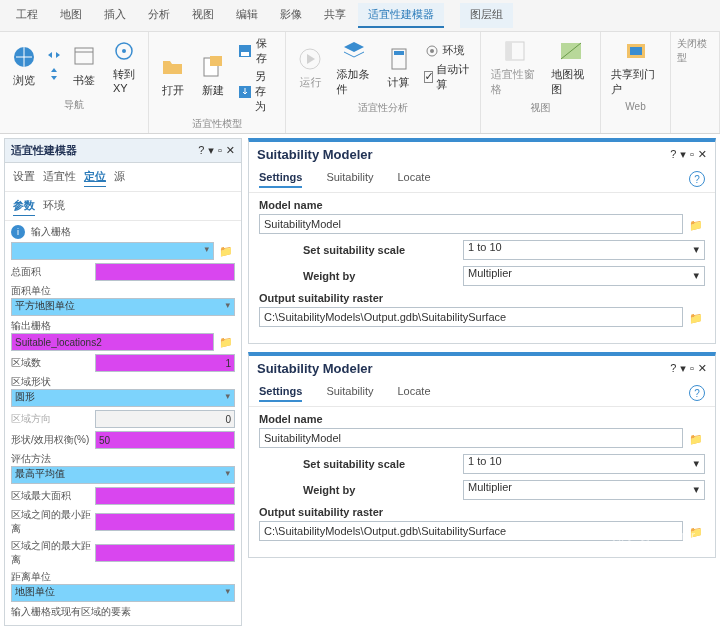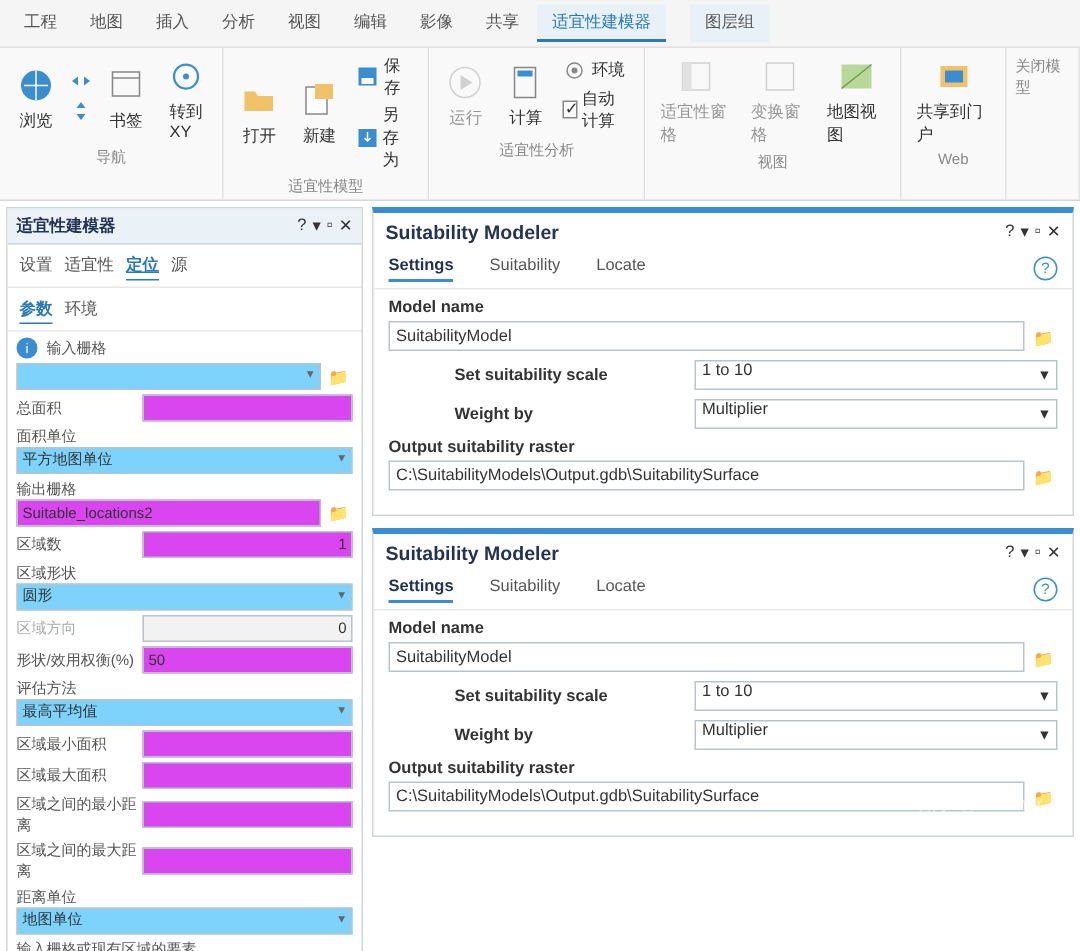--- a/index.html
+++ b/index.html
@@ -168,20 +168,29 @@
             <svg width="26" height="26">
               <circle cx="13" cy="13" r="10" fill="none" stroke="#aaa"></circle>
               <path d="M10 8l8 5-8 5z" fill="#aaa"></path>
             </svg>
           </span>
           <span>运行</span>
         </div>
       <div class="rbtn">
           <span class="ic">
             <svg width="26" height="26">
+              <path d="M13 4l10 5-10 5-10-5z" fill="#3a8dd0"></path>
+              <path d="M3 14l10 5 10-5" fill="none" stroke="#3a8dd0"></path>
+            </svg>
+          </span>
+          <span>添加条件</span>
+        </div>
+      <div class="rbtn">
+          <span class="ic">
+            <svg width="26" height="26">
               <rect x="6" y="3" width="14" height="20" fill="none" stroke="#888"></rect>
               <rect x="8" y="5" width="10" height="4" fill="#3a8dd0"></rect>
             </svg>
           </span>
           <span>计算</span>
         </div>
       <div class="rstack">
         <div class="rbtn-sm">
             <span class="ic">
               <svg width="14" height="14">
@@ -204,28 +213,20 @@
     <div class="rgroup-row">
       <div class="rbtn disabled">
           <span class="ic">
             <svg width="26" height="26">
               <rect x="4" y="4" width="18" height="18" fill="none" stroke="#aaa"></rect>
               <rect x="4" y="4" width="6" height="18" fill="#ccc"></rect>
             </svg>
           </span>
           <span>适宜性窗格</span>
         </div>
-      <div class="rbtn disabled">
-          <span class="ic">
-            <svg width="26" height="26">
-              <rect x="4" y="4" width="18" height="18" fill="none" stroke="#aaa"></rect>
-            </svg>
-          </span>
-          <span>变换窗格</span>
-        </div>
       <div class="rbtn">
           <span class="ic">
             <svg width="26" height="26">
               <rect x="3" y="5" width="20" height="16" fill="#b8d89a"></rect>
               <path d="M3 21L23 5" stroke="#6a9b4a"></path>
             </svg>
           </span>
           <span>地图视图</span>
         </div>
     </div>
@@ -317,24 +318,20 @@
         </div>
       <div class="frow">
           <span class="flabel">形状/效用权衡(%)</span>
           <input class="finput" style="text-align: left;" value="50">
         </div>
       <div>
           <span class="flabel" style="display:block">评估方法</span>
         </div>
       <div class="frow">
           <div class="fselect">最高平均值</div>
-        </div>
-      <div class="frow">
-          <span class="flabel">区域最小面积</span>
-          <input class="finput" style="">
         </div>
       <div class="frow">
           <span class="flabel">区域最大面积</span>
           <input class="finput" style="">
         </div>
       <div class="frow">
           <span class="flabel">区域之间的最小距离</span>
           <input class="finput" style="">
         </div>
       <div class="frow">

